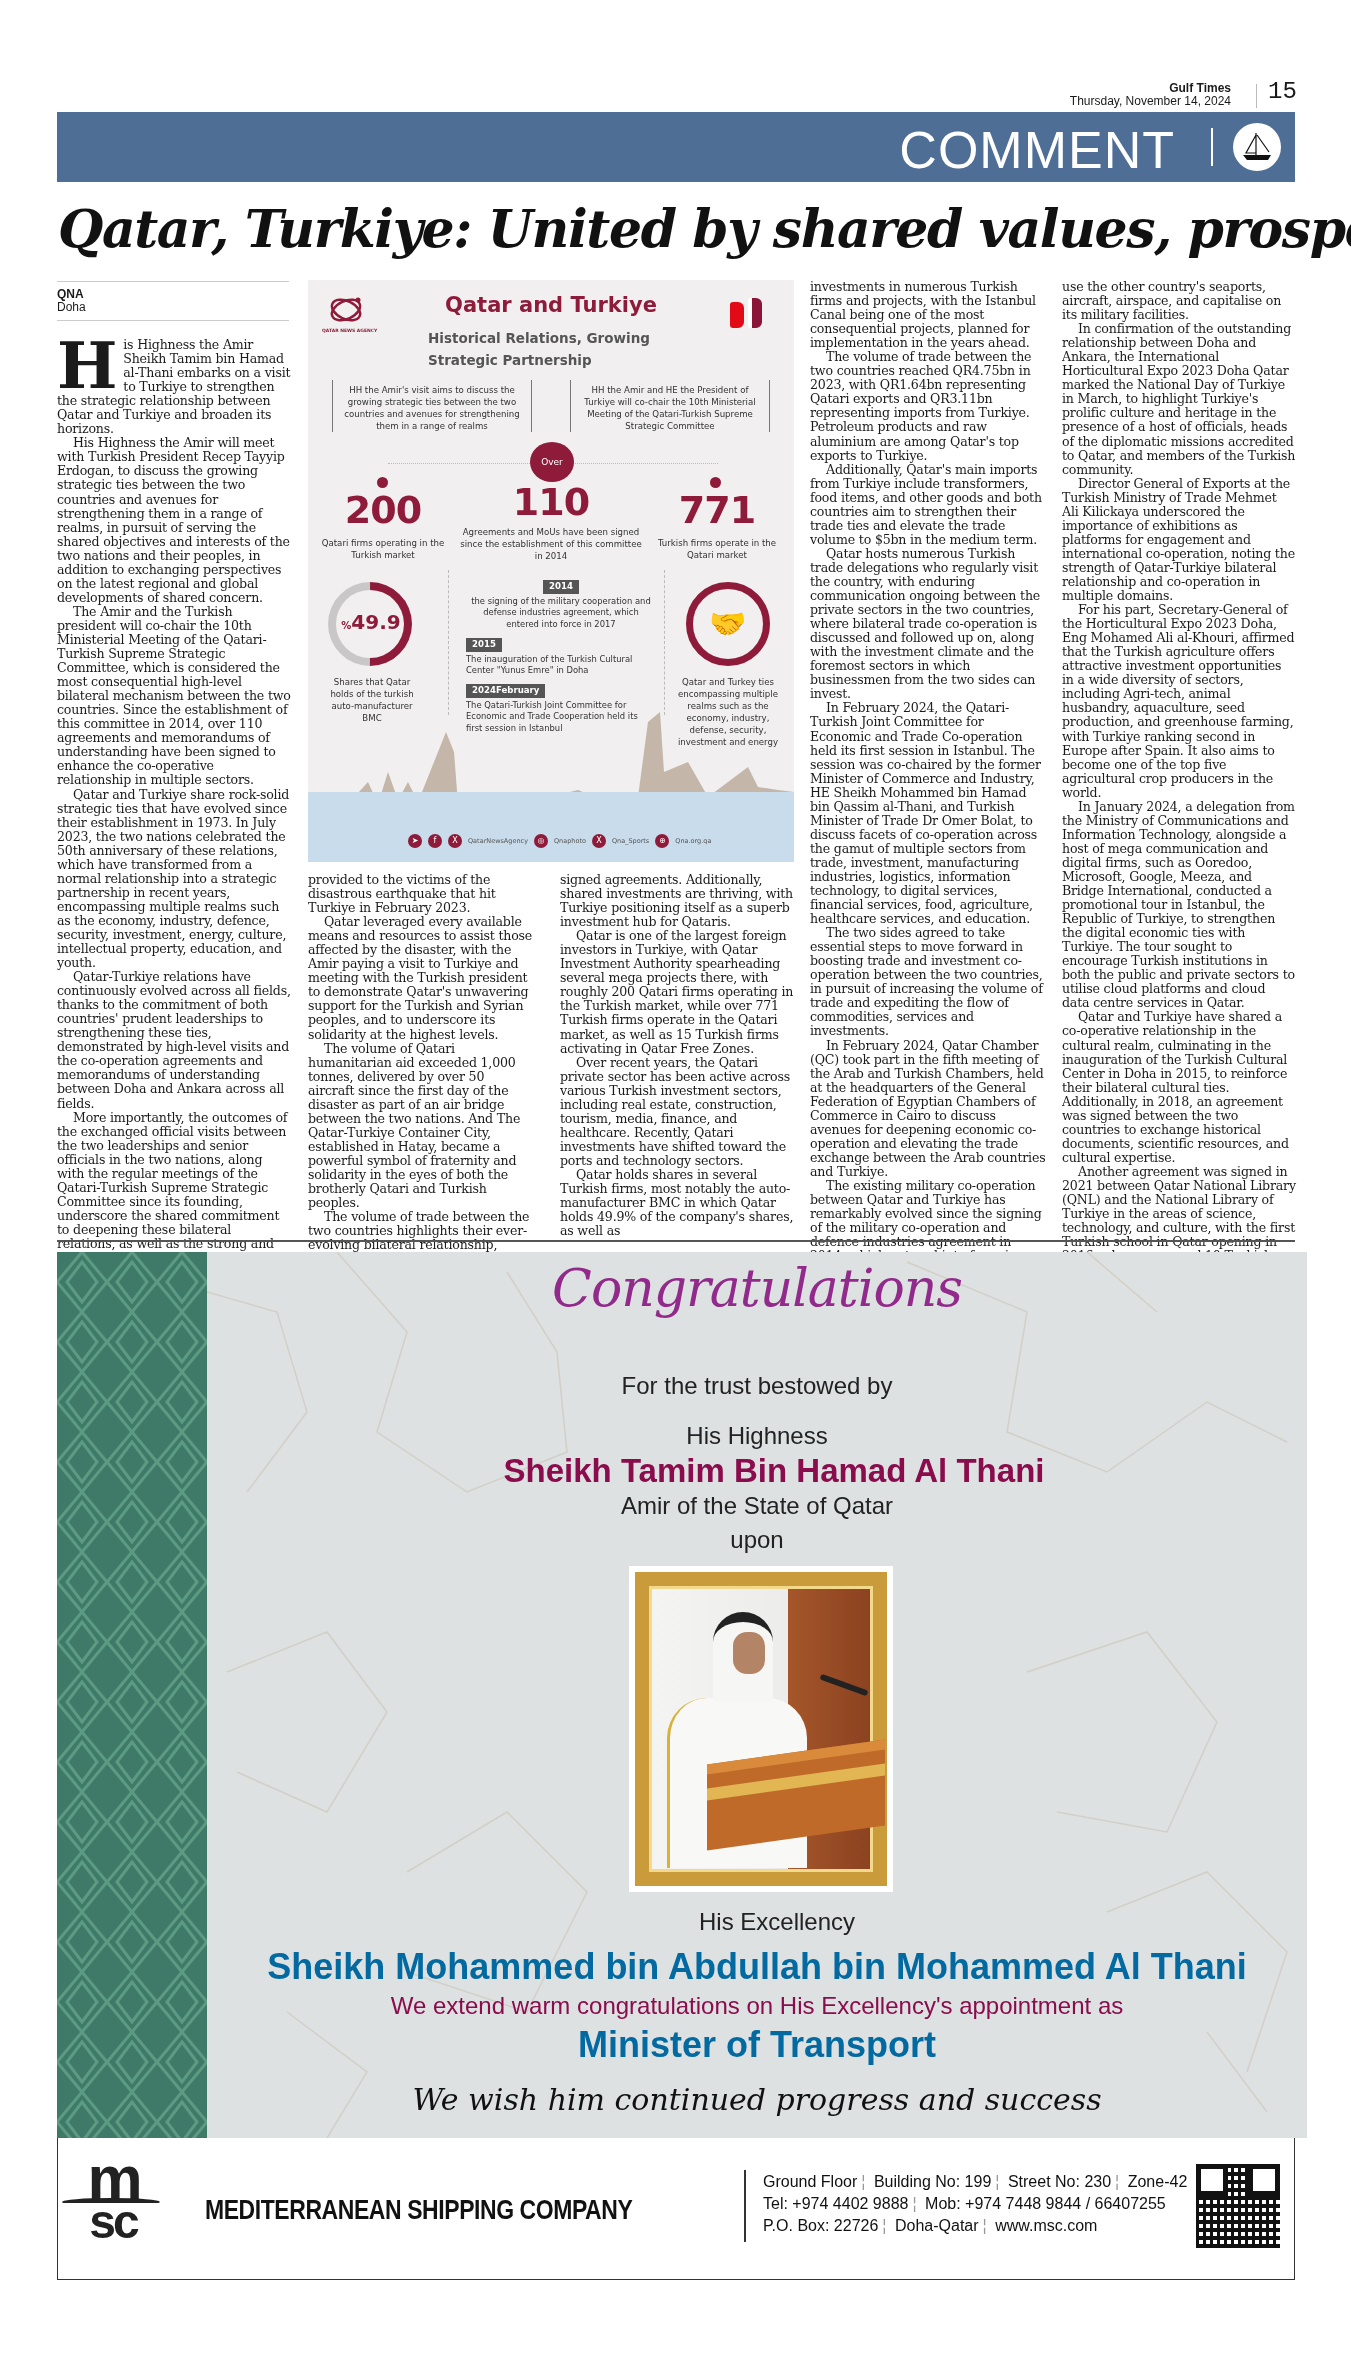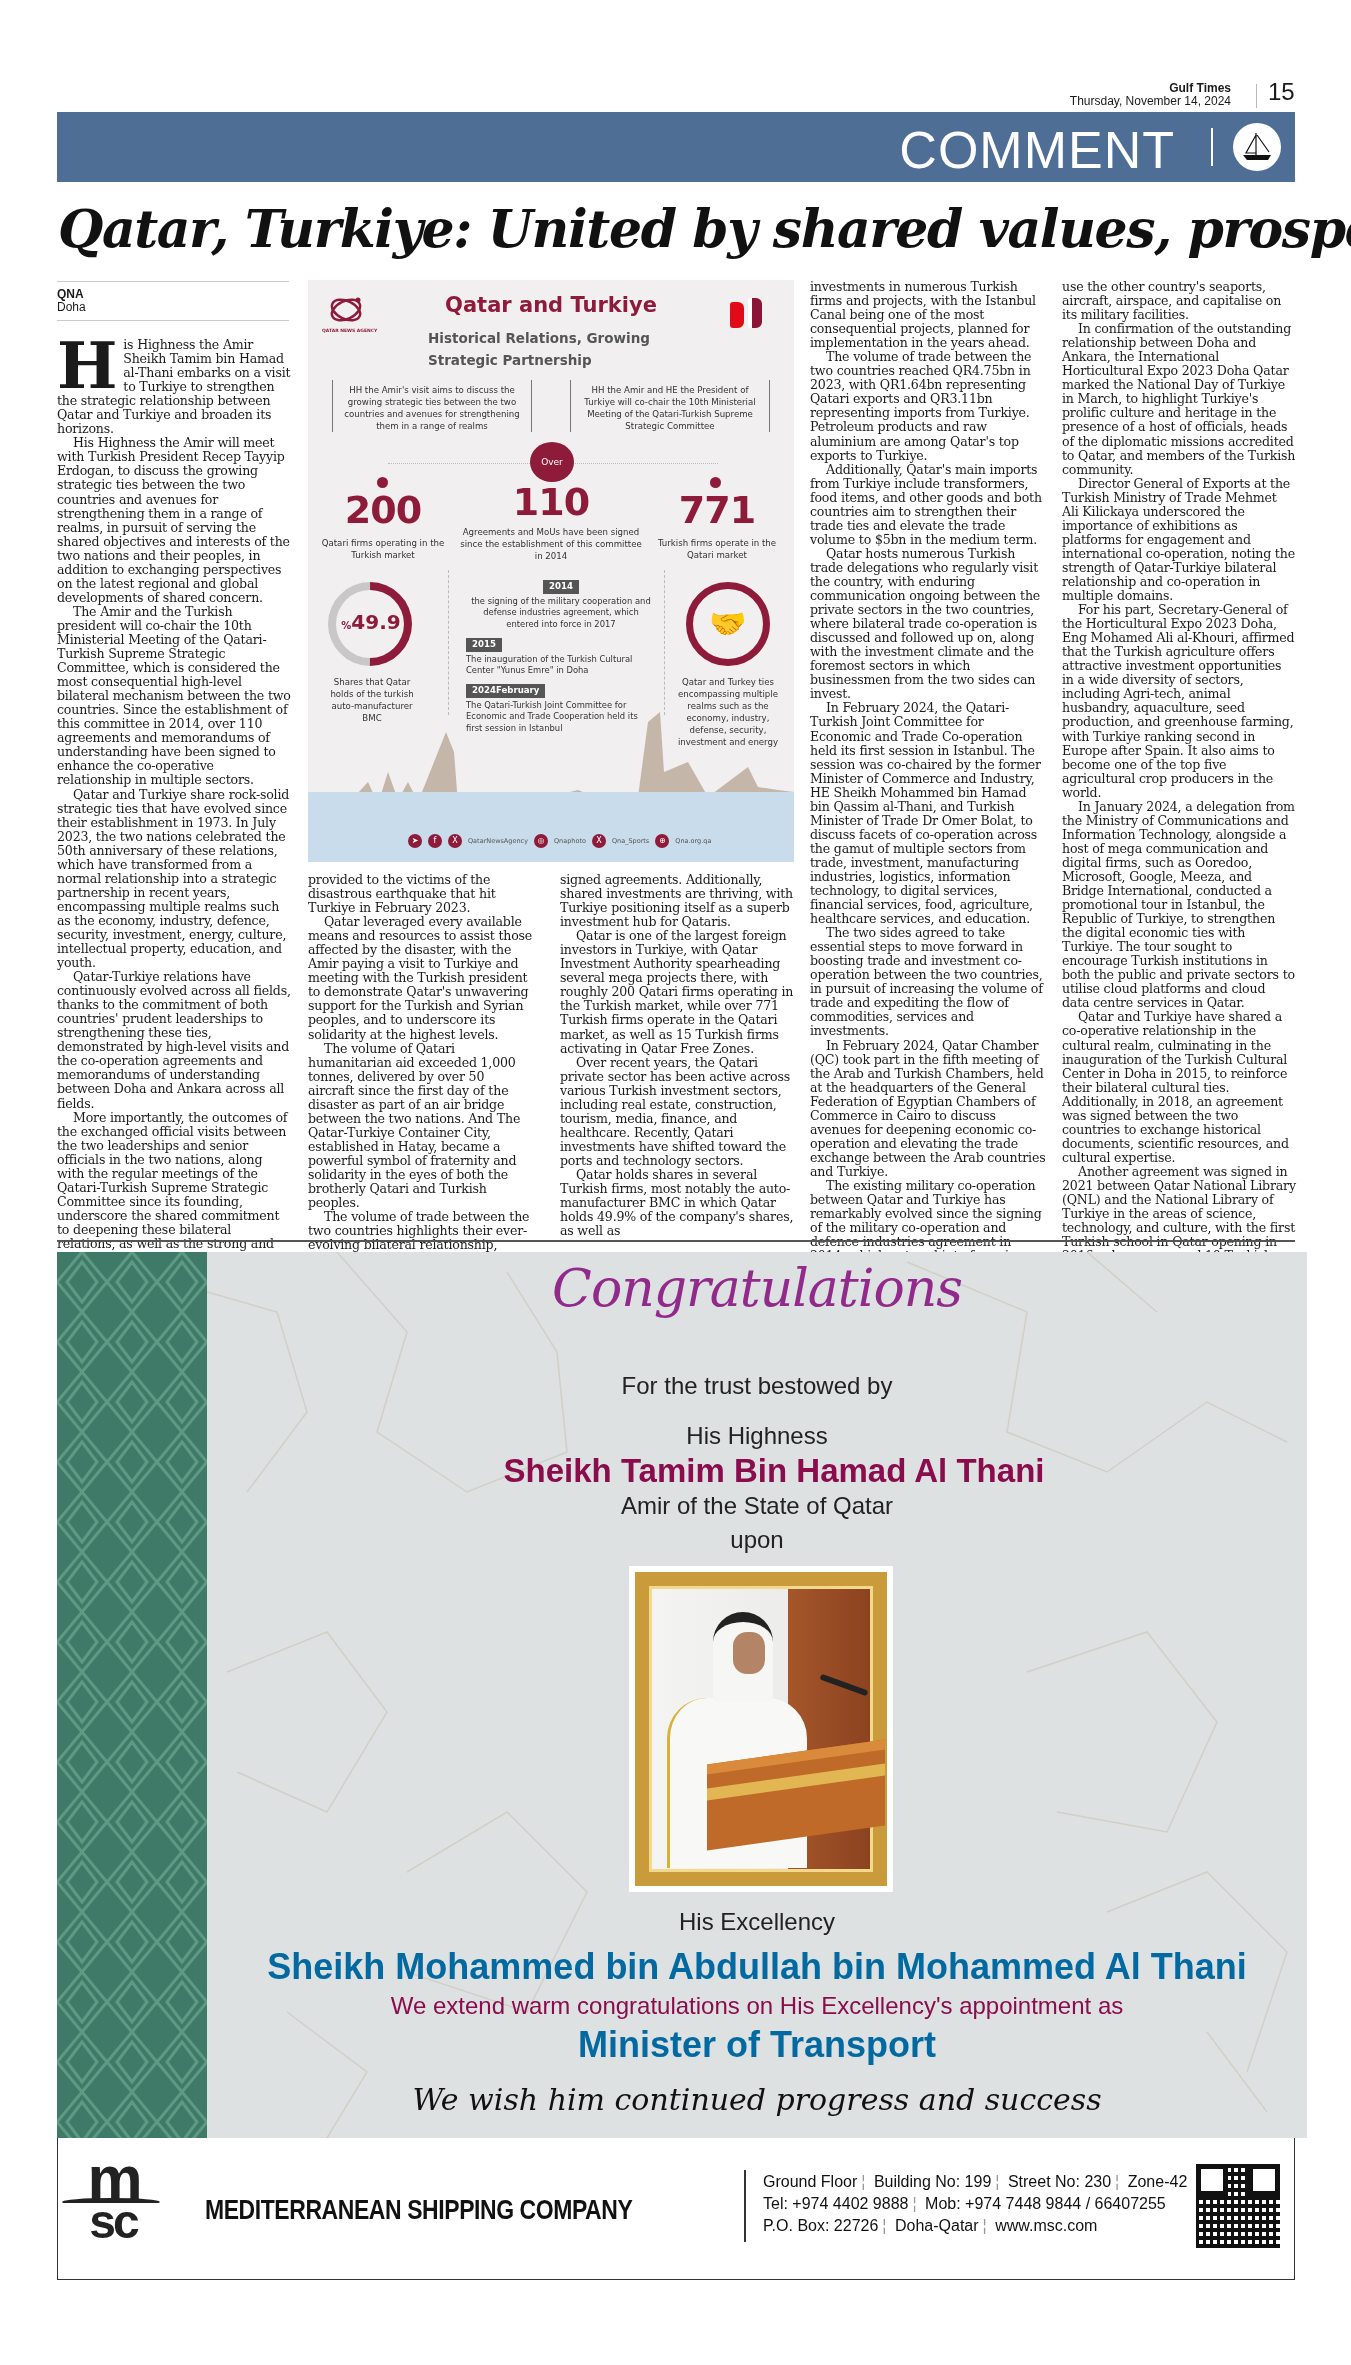--- a/index.html
+++ b/index.html
@@ -4,21 +4,21 @@
 <style>
   * { box-sizing: border-box; margin: 0; padding: 0; }
   html, body { width: 1351px; height: 2365px; background: #ffffff; overflow: hidden; }
   body { position: relative; font-family: "DejaVu Serif", serif; color: #1a1a1a; }
 
   
   .mast-meta { position: absolute; top: 82px; right: 120px; text-align: right; font-family: "Liberation Sans", sans-serif; line-height: 13px; }
   .mast-paper { font-weight: bold; font-size: 12px; }
   .mast-date { font-size: 12px; }
   .mast-sep { position: absolute; top: 84px; left: 1256px; width: 1px; height: 24px; background: #bbb; }
-  .page-num { position: absolute; top: 78px; left: 1268px; font-family: Liberation Sans, sans-serif; font-size: 24px; }
+  .page-num { position: absolute; top: 78px; left: 1268px; font-family: Liberation Mono, monospace; font-size: 24px; }
 
   .banner { position: absolute; top: 112px; left: 57px; width: 1238px; height: 70px; background: #4f6e96; }
   .banner-title { position: absolute; right: 120px; top: 8px; color: #fff; font-family: "Liberation Sans", sans-serif; font-weight: 300; font-size: 52px; letter-spacing: 1px; }
   .banner-bar { position: absolute; right: 82px; top: 16px; width: 2px; height: 38px; background: #fff; }
   .banner-logo { position: absolute; right: 14px; top: 11px; width: 48px; height: 48px; border-radius: 50%; background: #fff; }
 
   .headline { position: absolute; top: 198px; left: 58px; font-family: "DejaVu Serif", serif; font-style: italic; font-size: 52px; letter-spacing: -1.4px; color: #111; white-space: nowrap; }
 
   
   .col { position: absolute; font-size: 12.6px; line-height: 14.05px; text-align: left; color: #1b1b1b; letter-spacing: -0.2px; }
@@ -268,21 +268,21 @@
     <div class="frame-inner">
       <div class="figure-body"></div>
       <div class="figure-head"></div>
       <div class="figure-face"></div>
       <div class="mic"></div>
       <div class="podium"></div>
       <div class="podium-band"></div>
     </div>
   </div>
 
-  <div class="ad-text ad-line" style="top:656px;">His Excellency</div>
+  <div class="ad-text ad-line" style="top:656px;margin-left:20px;">His Excellency</div>
   <div class="ad-text ad-name2" style="top:694px;">Sheikh Mohammed bin Abdullah bin Mohammed Al Thani</div>
   <div class="ad-text ad-msg" style="top:740px;">We extend warm congratulations on His Excellency's appointment as</div>
   <div class="ad-text ad-name2" style="top:772px;">Minister of Transport</div>
   <div class="ad-text ad-script" style="top:830px;">We wish him continued progress and success</div>
 </div>
 
 <div class="msc">
   <div class="msc-logo">
     <span class="m">m</span>
     <span class="sc">sc</span>

